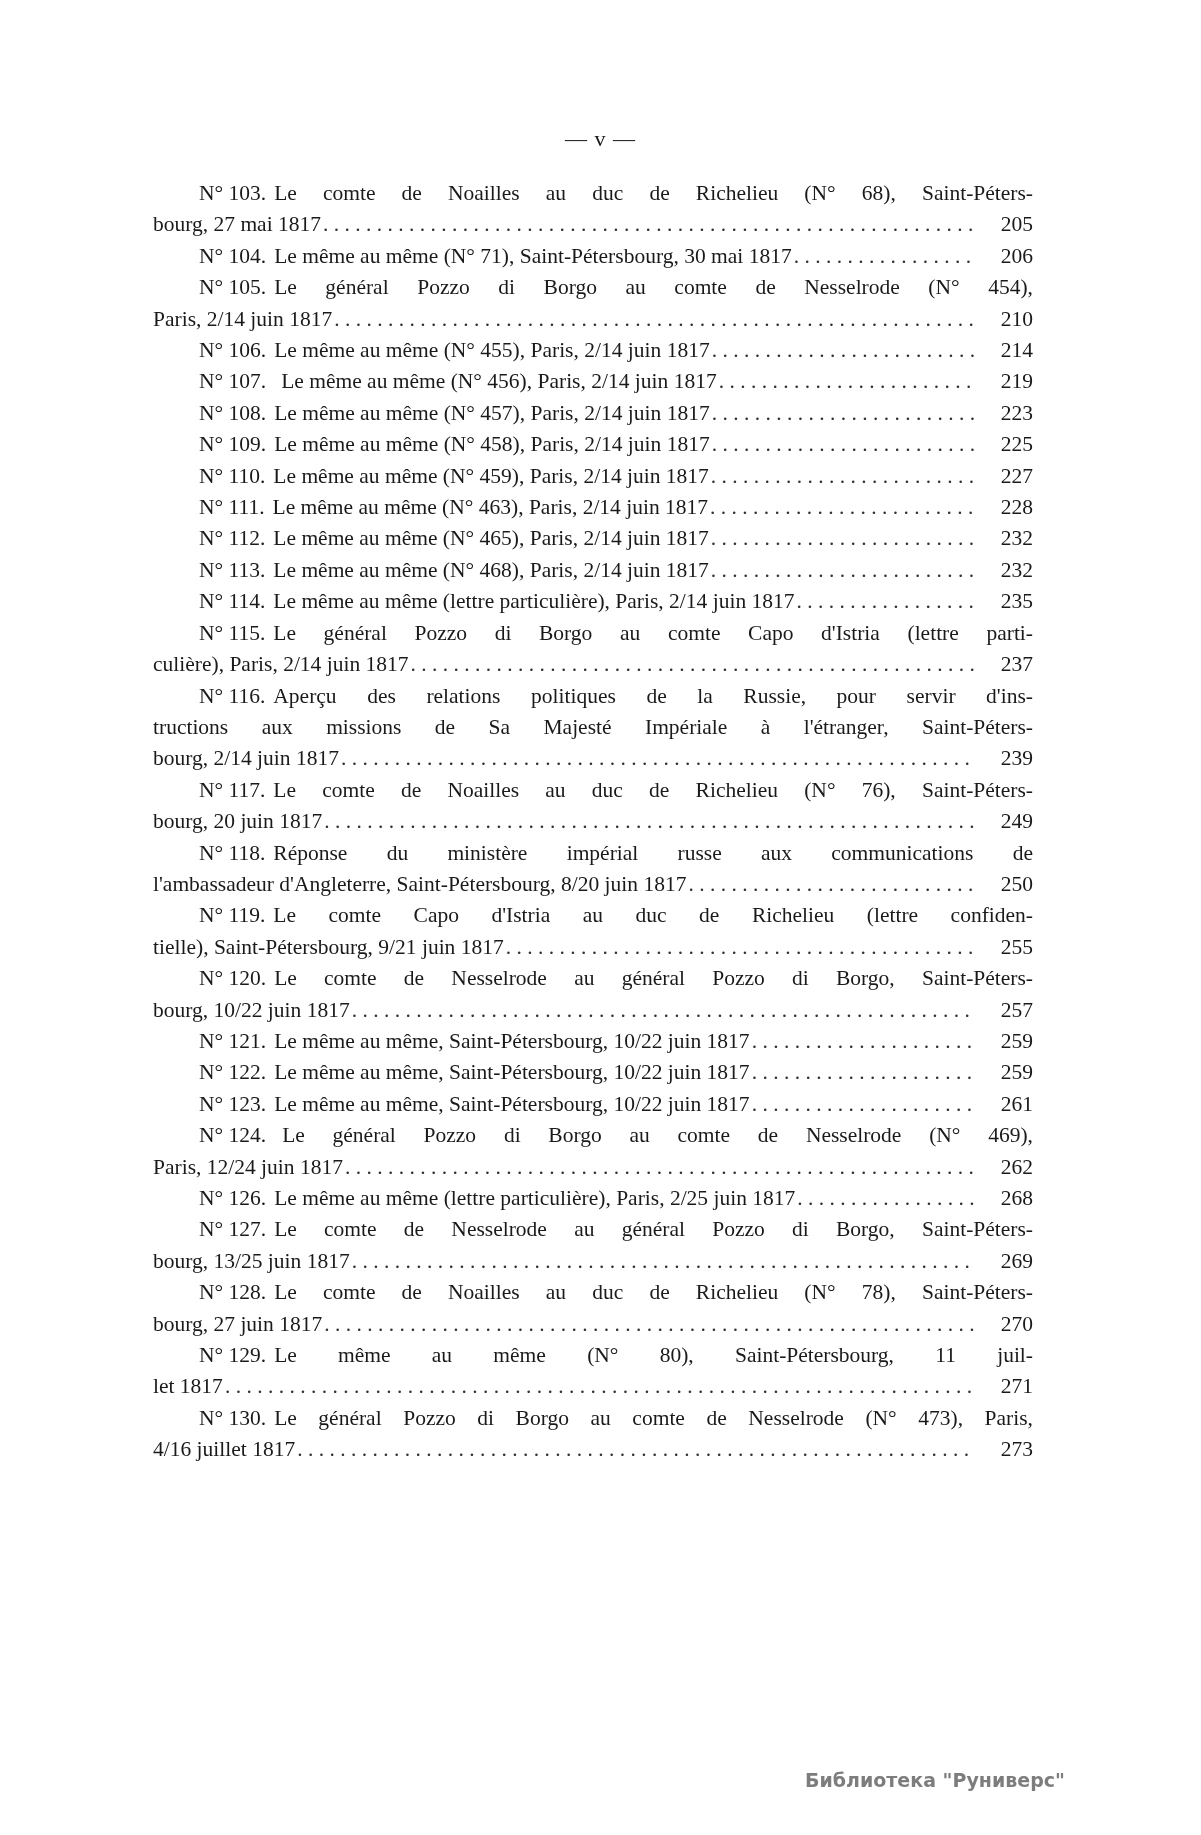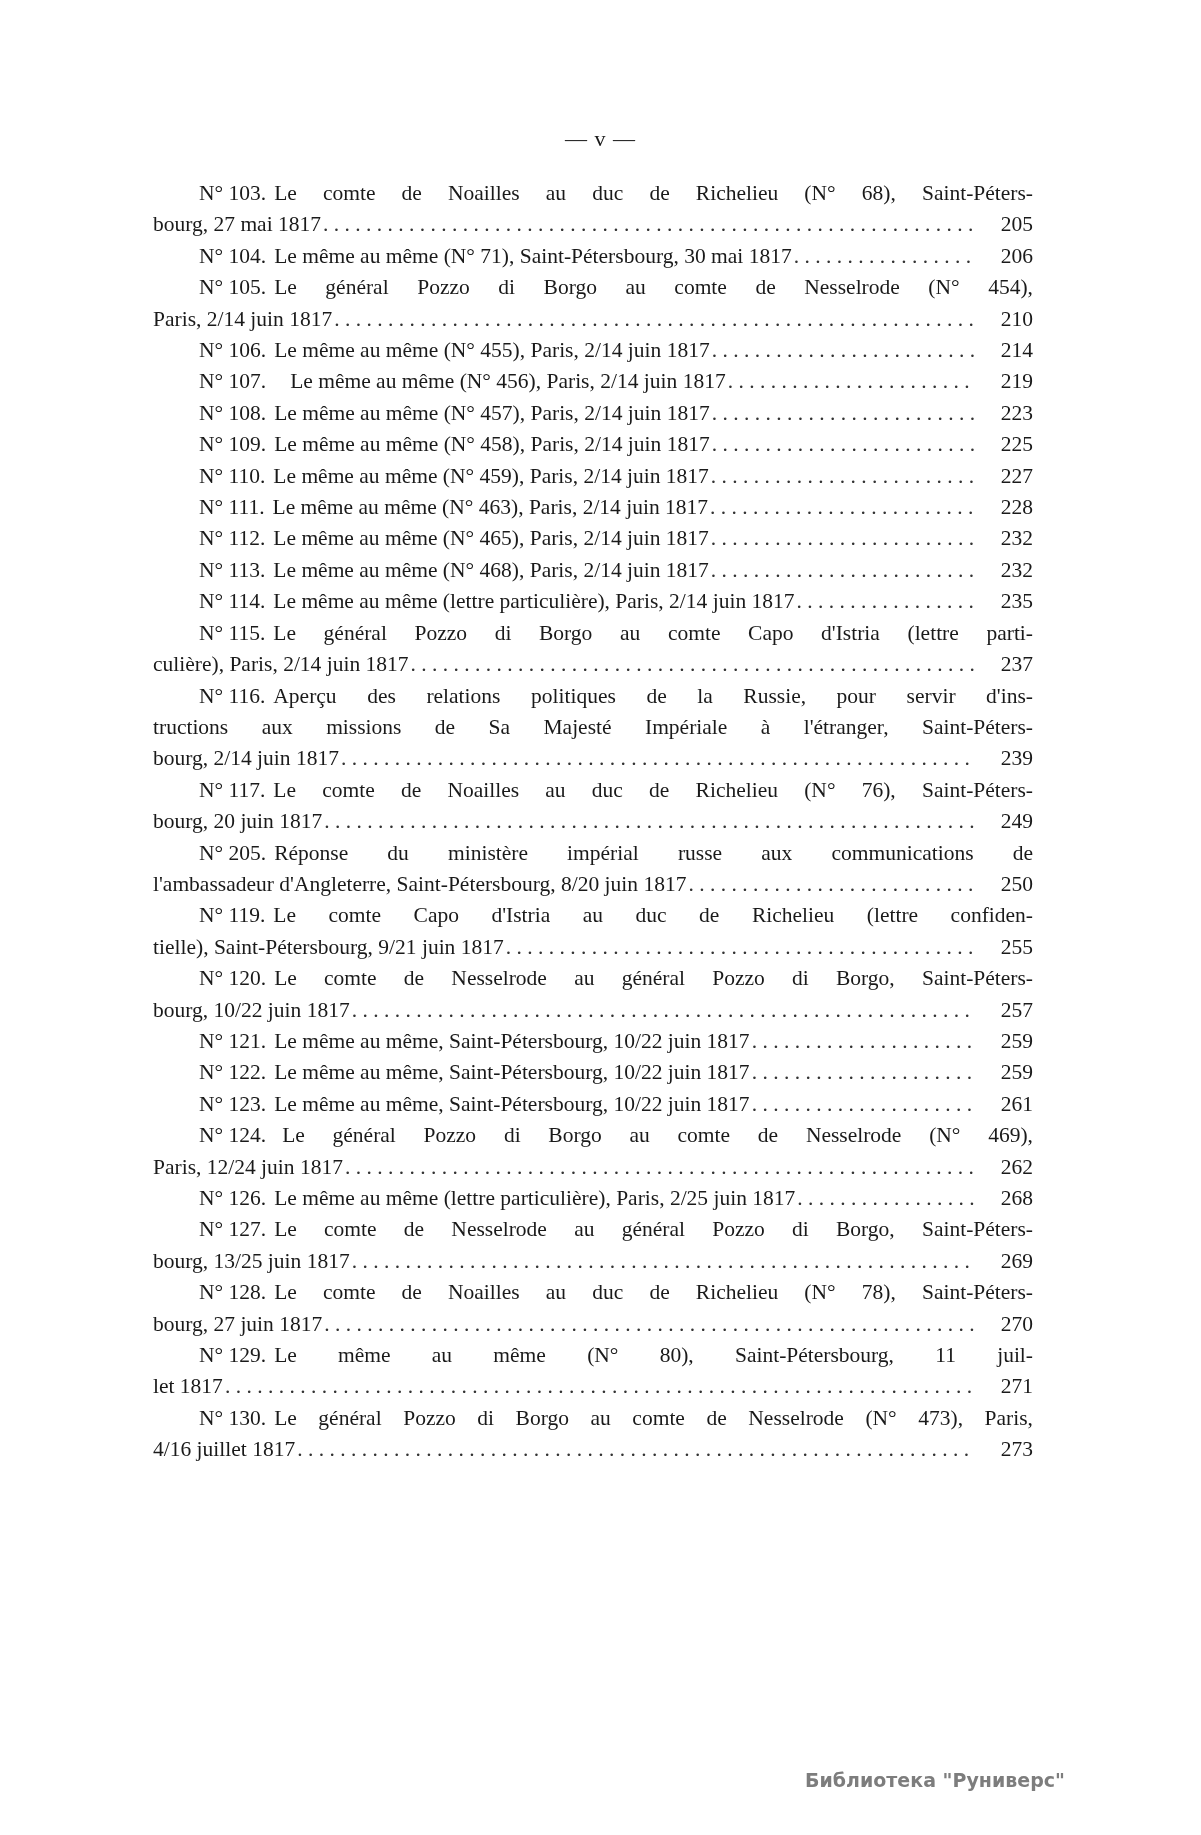--- a/index.html
+++ b/index.html
@@ -74,21 +74,21 @@
     <div class="entry">
       <div class="line first">
         <span style="margin-right: 8px;">N° 106.</span>
         <span class="txt">Le même au même (N° 455), Paris, 2/14 juin 1817</span>
         <span class="lead"></span>
         <span class="pg">214</span>
       </div>
     </div>
     <div class="entry">
       <div class="line first">
-        <span style="margin-right: 24px;">N° 107.</span>
+        <span style="margin-right: 15px;">N° 107.</span>
         <span class="txt">Le même au même (N° 456), Paris, 2/14 juin 1817</span>
         <span class="lead"></span>
         <span class="pg">219</span>
       </div>
     </div>
     <div class="entry">
       <div class="line first">
         <span style="margin-right: 8px;">N° 108.</span>
         <span class="txt">Le même au même (N° 457), Paris, 2/14 juin 1817</span>
         <span class="lead"></span>
@@ -174,21 +174,21 @@
         <span class="txt">Le comte de Noailles au duc de Richelieu (N° 76), Saint-Péters-</span>
       </div>
       <div class="line">
         <span class="txt">bourg, 20 juin 1817</span>
         <span class="lead"></span>
         <span class="pg">249</span>
       </div>
     </div>
     <div class="entry">
       <div class="line first full">
-        <span style="margin-right: 8px;">N° 205.</span>
+        <span style="margin-right: 8px;">N° 118.</span>
         <span class="txt">Réponse du ministère impérial russe aux communications de</span>
       </div>
       <div class="line">
         <span class="txt">l'ambassadeur d'Angleterre, Saint-Pétersbourg, 8/20 juin 1817</span>
         <span class="lead"></span>
         <span class="pg">250</span>
       </div>
     </div>
     <div class="entry">
       <div class="line first full">

